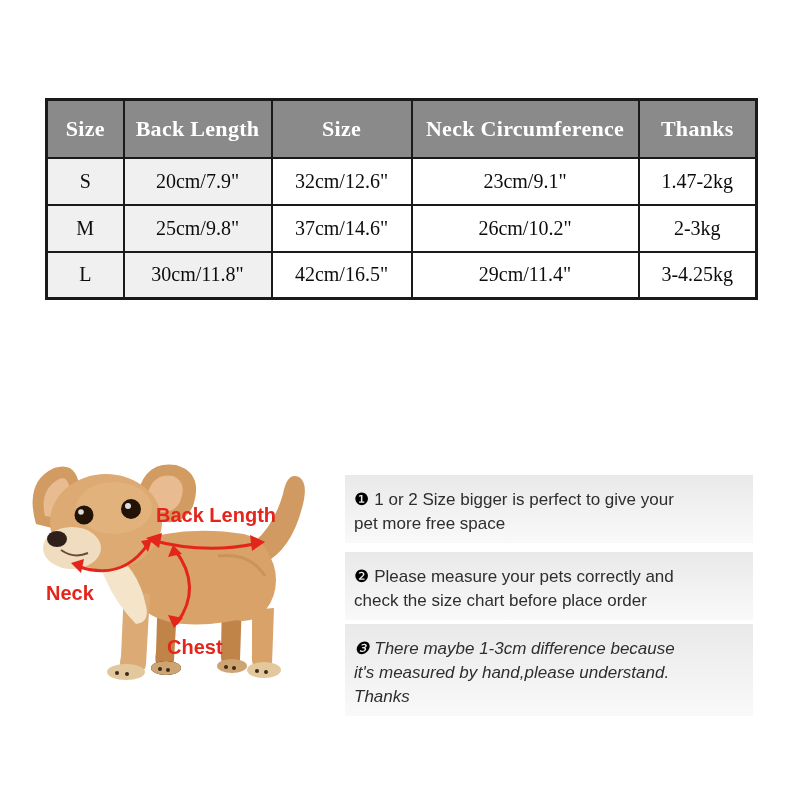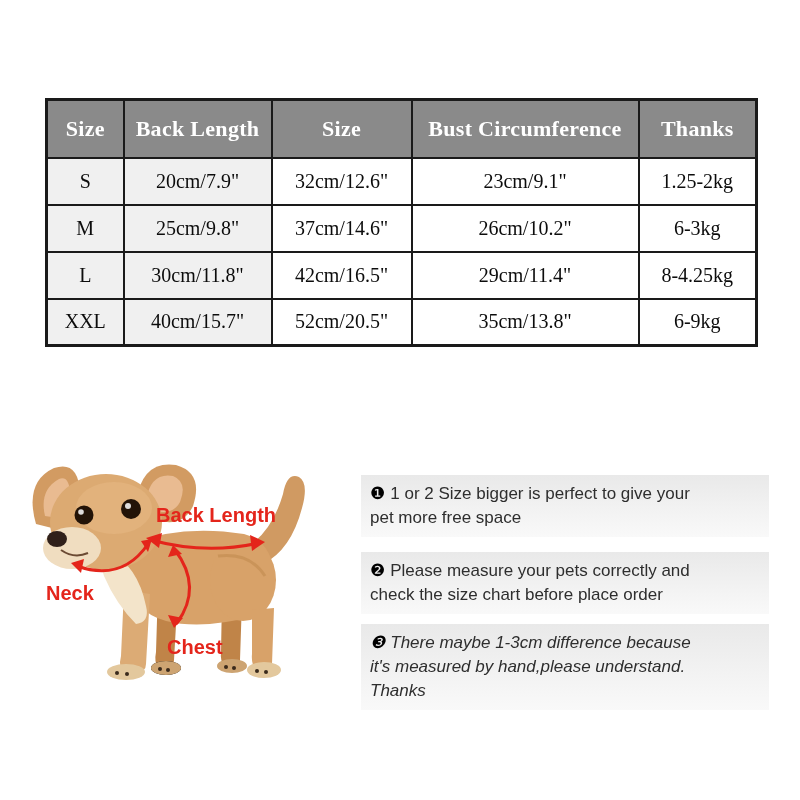--- a/index.html
+++ b/index.html
@@ -19,24 +19,24 @@
   .size-table td { height:47px; font-size:20px; color:#0c0c0c; background:#ffffff; }
   .size-table td.shaded { background:#f0f0f0; }
 
   
   .dog-diagram { position:absolute; left:20px; top:458px; width:320px; height:285px; }
   .anno-text { font-family:"Liberation Sans", sans-serif; font-weight:bold; font-size:20px; }
 
   
   .notes { position:absolute; left:345px; top:470px; width:410px; }
   .note {
-    position:absolute; left:16px; width:408px;
+    position:absolute; left:0; width:408px;
     background:linear-gradient(180deg,#e9e9e9 0%,#f2f2f2 55%,#f9f9f9 100%);
     color:#2e2e2e; font-size:17px; line-height:1.42;
-    padding:7px 10px 7px 9px;
+    padding:13px 10px 7px 9px;
   }
   .note-1 { top:5px;  min-height:57px; }
   .note-2 { top:82px; min-height:59px; }
   .note-3 { top:154px; min-height:77px;font-style:italic; }
   .bullet { color:#000; margin-right:5px; font-size:17px; }
 </style>
 </head>
 <body>
 
 <div class="page">
@@ -47,52 +47,45 @@
         <col style="width:148px">
         <col style="width:140px">
         <col style="width:227px">
         <col style="width:118px">
     </colgroup>
     <thead>
       <tr>
           <th>Size</th>
           <th>Back Length</th>
           <th>Size</th>
-          <th>Bust Circumference</th>
+          <th>Neck Circumference</th>
           <th>Thanks</th>
         </tr>
     </thead>
     <tbody>
         <tr>
           <td class="shaded">S</td>
           <td class="shaded">20cm/7.9"</td>
           <td>32cm/12.6"</td>
           <td>23cm/9.1"</td>
-          <td>1.25-2kg</td>
+          <td>1.47-2kg</td>
         </tr>
         <tr>
           <td class="shaded">M</td>
           <td class="shaded">25cm/9.8"</td>
           <td>37cm/14.6"</td>
           <td>26cm/10.2"</td>
-          <td>6-3kg</td>
+          <td>2-3kg</td>
         </tr>
         <tr>
           <td class="shaded">L</td>
           <td class="shaded">30cm/11.8"</td>
           <td>42cm/16.5"</td>
           <td>29cm/11.4"</td>
-          <td>8-4.25kg</td>
-        </tr>
-        <tr>
-          <td class="shaded">XXL</td>
-          <td class="shaded">40cm/15.7"</td>
-          <td>52cm/20.5"</td>
-          <td>35cm/13.8"</td>
-          <td>6-9kg</td>
+          <td>3-4.25kg</td>
         </tr>
       </tbody>
   </table>
 
   <svg class="dog-diagram" viewBox="0 0 320 285" width="320" height="285">
     <g>
 
       <path d="M138,130 L158,132 L154,202 Q154,210 146,210 L138,210 Q134,204 136,194 Z" fill="#c08448"></path>
       <ellipse cx="146" cy="210" rx="15" ry="7" fill="#cba briefly"></ellipse>
       <ellipse cx="146" cy="210" rx="15" ry="7" fill="#cda472"></ellipse>

